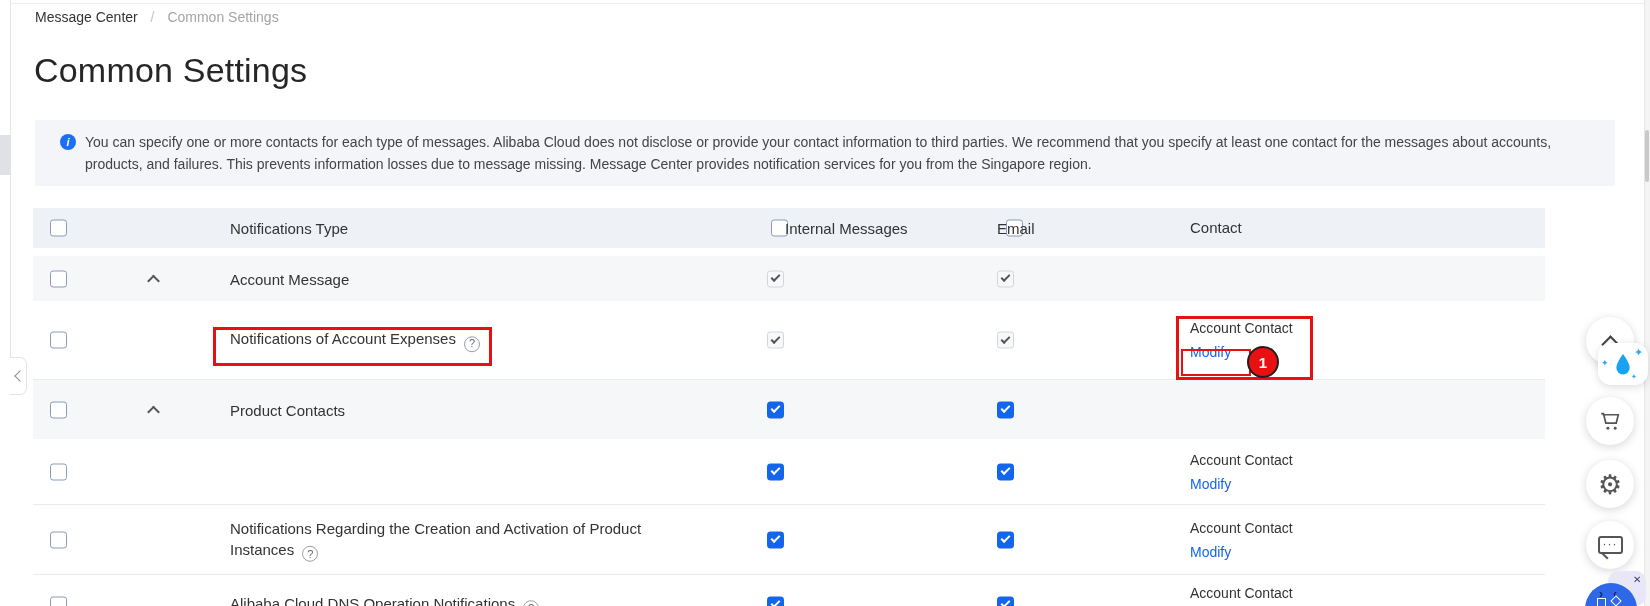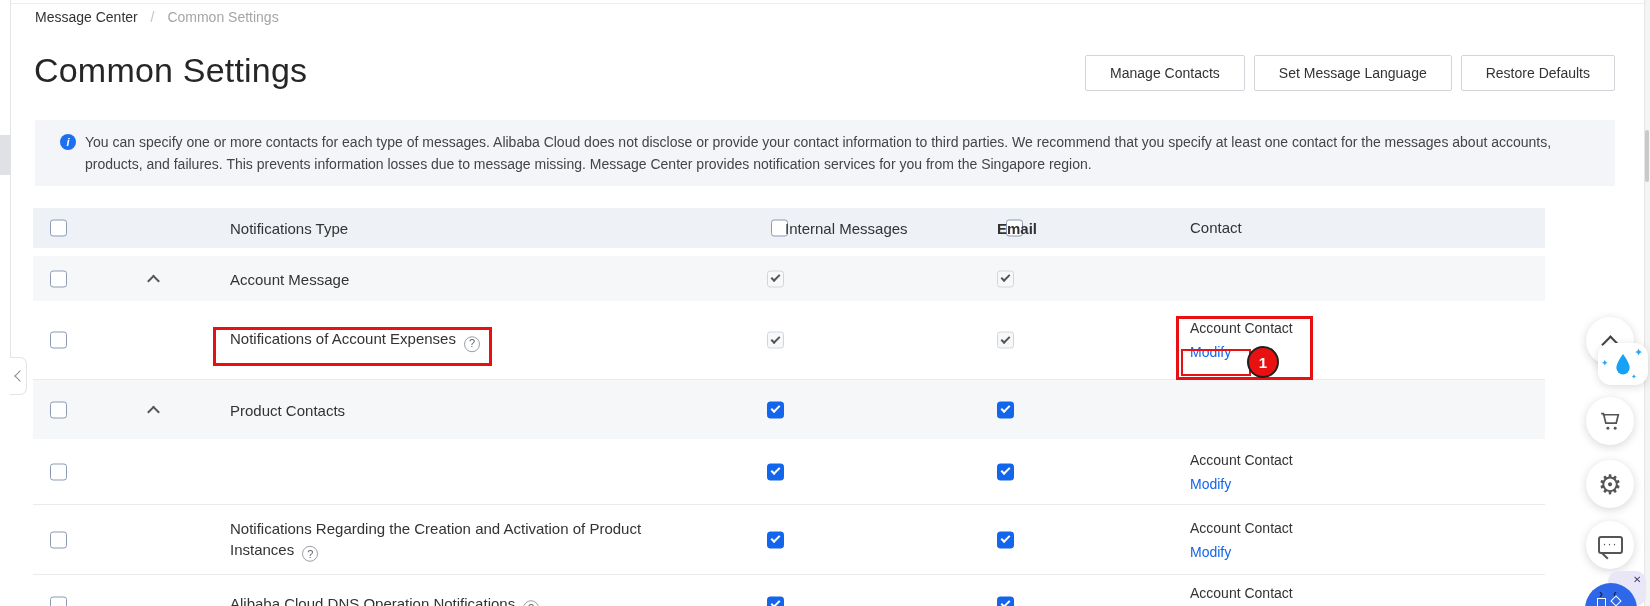--- a/index.html
+++ b/index.html
@@ -43,21 +43,21 @@
   .row.group { background:#f6f7f9; }
   .row.item { background:#fff; border-bottom:1px solid #e9ebee; }
   .cell { position:absolute; top:50%; transform:translateY(-50%); }
   .cell-cb { left:17px; }
   .cell-caret { left:109px; width:22px; display:flex; justify-content:center; cursor:pointer; }
   .cell-label { left:197px; max-width:445px; font-size:15px; color:#333; line-height:21px; }
   .thead .cell-label { font-weight:500; max-width:none; }
   .cell-int-cb { left:717px; }
   .cell-int-lb { left:752px; font-size:15px; font-weight:500; color:#333; }
   .cell-em-cb { left:930px; }
-  .cell-em-lb { left:964px; font-size:15px; font-weight:700; color:#333; }
+  .cell-em-lb { left:964px; font-size:15px; font-weight:400; color:#333; }
   .cell-contact { left:1157px; font-size:14px; line-height:24px; }
   .thead .cell-contact { font-size:15px; font-weight:500; }
   .contact-name { display:block; color:#333; }
   .modify { display:block; color:#1366ec; cursor:pointer; text-decoration:none; }
 
   
   .cb { position:relative; display:inline-block; width:17px; height:17px; border-radius:3px; cursor:pointer; }
   .cb.unchecked { background:#fff; border:1px solid #8b9ab6; }
   .cb.gray { background:#f7f8fa; border:1px solid #d2d6dc; }
   .cb.blue { background:#1366ec; border:1px solid #1366ec; }
@@ -126,25 +126,20 @@
   </div>
 
   <div class="crumbs">
     <span class="c1">Message Center</span>
     <span class="sep">/</span>
     <span class="c2">Common Settings</span>
   </div>
 
   <div class="page-title">Common Settings</div>
 
-  <div class="actions">
-    <button class="btn">Manage Contacts</button>
-    <button class="btn">Set Message Language</button>
-    <button class="btn">Restore Defaults</button>
-  </div>
 
   <div class="banner">
     <span class="info-i">i</span>
     <span class="banner-text">You can specify one or more contacts for each type of messages. Alibaba Cloud does not disclose or provide your contact information to third parties. We recommend that you specify at least one contact for the messages about accounts, products, and failures. This prevents information losses due to message missing. Message Center provides notification services for you from the Singapore region.</span>
   </div>
 
   <div class="tbl">
     <div class="thead">
       <span class="cell cell-cb cb unchecked"></span>
       <span class="cell cell-label">Notifications Type</span>

